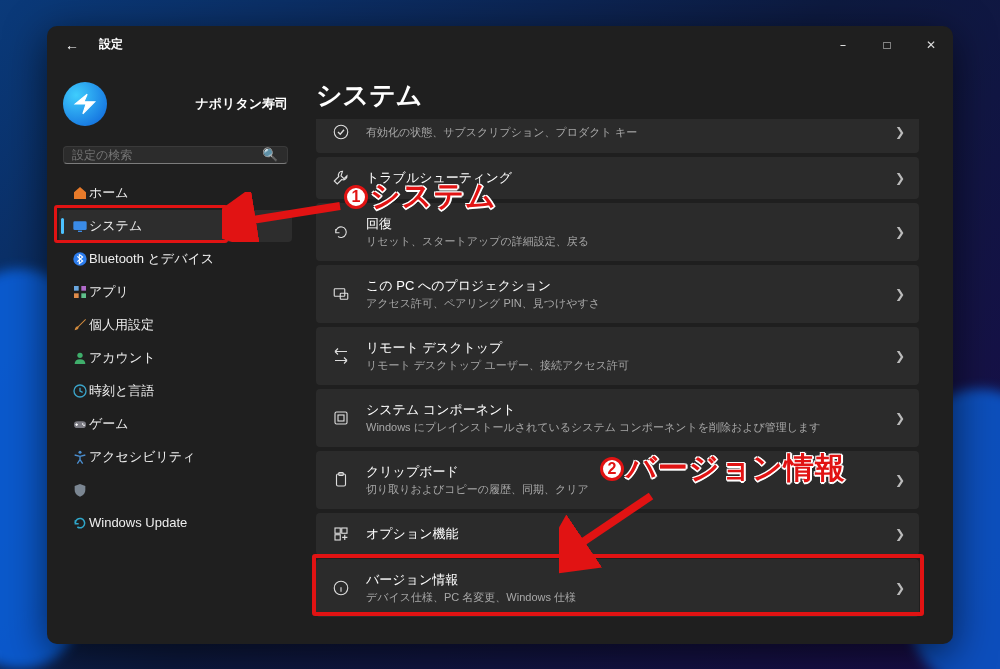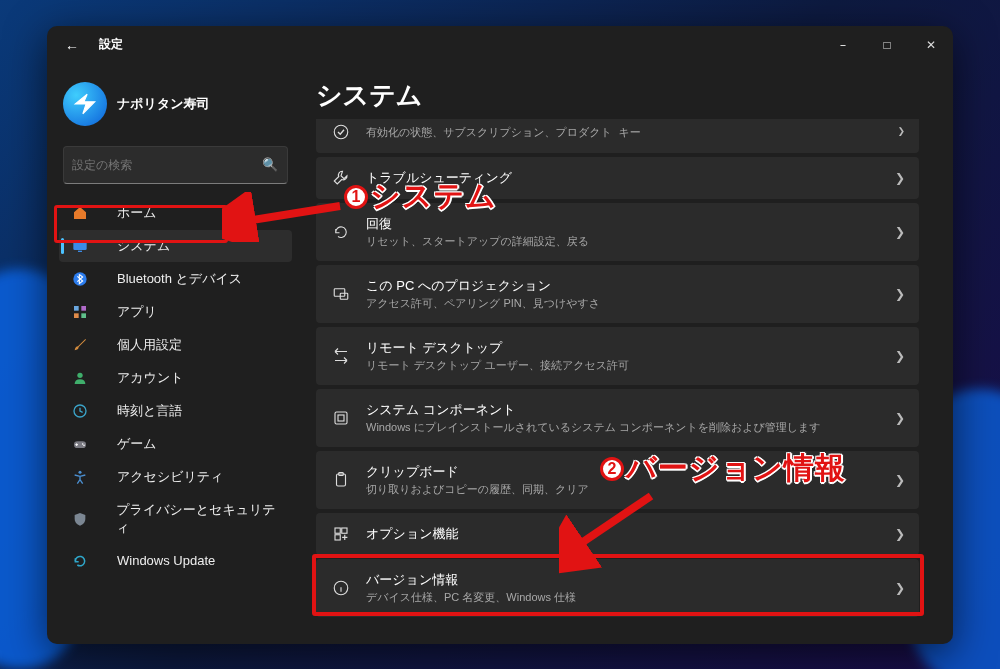--- a/index.html
+++ b/index.html
@@ -55,47 +55,48 @@
       flex: 1; display: flex; overflow: hidden;
     }
     .sidebar {
       width: 255px;
       padding: 10px 4px 10px 6px;
       display: flex; flex-direction: column;
     }
     .profile {
       display: flex; align-items: center; gap: 10px;
       padding: 8px 10px 14px 10px;
+      justify-content: space-between;
     }
     .avatar {
       width: 44px; height: 44px; border-radius: 50%;
       background: radial-gradient(circle at 30% 30%, #3fcdfd, #0b5fd9);
       display: flex; align-items: center; justify-content: center;
       color: #fff; font-weight: bold;
     }
     .avatar svg { width: 26px; height: 26px; fill: #fff; stroke: #fff; }
     .profile-name { color: #fff; font-size: 13px; font-weight: 600; }
     .search-box {
       margin: 6px 10px 12px 10px;
       background: #2c2c2c;
       border: 1px solid #3a3a3a;
       border-bottom: 1px solid #7c7c7c;
       border-radius: 4px;
-      height: 38px;
+      height: 18px;
       display: flex; align-items: center; padding: 0 8px;
       color: #bbb;
     }
     .search-box input {
       flex: 1; background: transparent; border: none; outline: none;
       color: #eee; font-size: 12px;
     }
     .search-icon { font-size: 13px; color: #ccc; }
     .nav { list-style: none; padding: 0 4px; }
     .nav-item {
-      display: flex; align-items: center; gap: 28px;
+      display: flex; align-items: center; gap: 0;
       padding: 7px 10px 7px 12px;
       color: #eee; font-size: 13px;
       border-radius: 4px; margin: 1px 2px;
       position: relative;
       cursor: pointer;
     }
     .nav-item.active { background: #2d2d2d; }
     .nav-item.active::before {
       content: ""; position: absolute; left: 2px; top: 8px; bottom: 8px;
       width: 3px; background: #4cc2ff; border-radius: 2px;
@@ -115,21 +116,21 @@
     .scroll-area::-webkit-scrollbar-track { background: #252525; }
     .setting-card {
       background: #2b2b2b;
       border-radius: 4px;
       display: flex; align-items: center;
       padding: 12px 14px;
       margin-bottom: 4px;
       gap: 14px;
       cursor: pointer;
     }
-    .setting-card.truncated-top { border-top-left-radius: 0; border-top-right-radius: 0; padding-top: 4px; font-family: Liberation Mono, monospace; }
+    .setting-card.truncated-top { border-top-left-radius: 0; border-top-right-radius: 0; padding-top: 4px; }
     .card-icon { width: 22px; color: #ddd; display: flex; align-items: center; justify-content: center; }
     .card-icon svg { width: 18px; height: 18px; stroke: #ddd; fill: none; stroke-width: 1.5; }
     .card-icon.fill svg { fill: #ddd; stroke: none; }
     .card-body { flex: 1; }
     .card-title { color: #fff; font-size: 13px; }
     .card-sub { color: #a8a8a8; font-size: 11px; margin-top: 1px; }
     .card-chevron { color: #bbb; font-size: 12px; }
     
     .callout-box-1 {
       position: absolute;
@@ -279,21 +280,20 @@
               </svg>
             </span>
           <span>アクセシビリティ</span>
         </li>
         <li class="nav-item">
           <span class="nav-icon">
               <svg viewBox="0 0 24 24">
                 <path d="M12 3 L20 6 V12 Q20 19 12 22 Q4 19 4 12 V6 Z" fill="#7b8692"></path>
               </svg>
             </span>
-          <span>プライバシーとセキュリティ</span>
         </li>
         <li class="nav-item">
           <span class="nav-icon">
               <svg viewBox="0 0 24 24">
                 <path d="M5 12 A7 7 0 1 1 8 18" stroke="#2fa6c9" stroke-width="2.3" fill="none"></path>
                 <path d="M5 8 V13 H10" stroke="#2fa6c9" stroke-width="2.3" fill="none"></path>
               </svg>
             </span>
           <span>Windows Update</span>
         </li>

